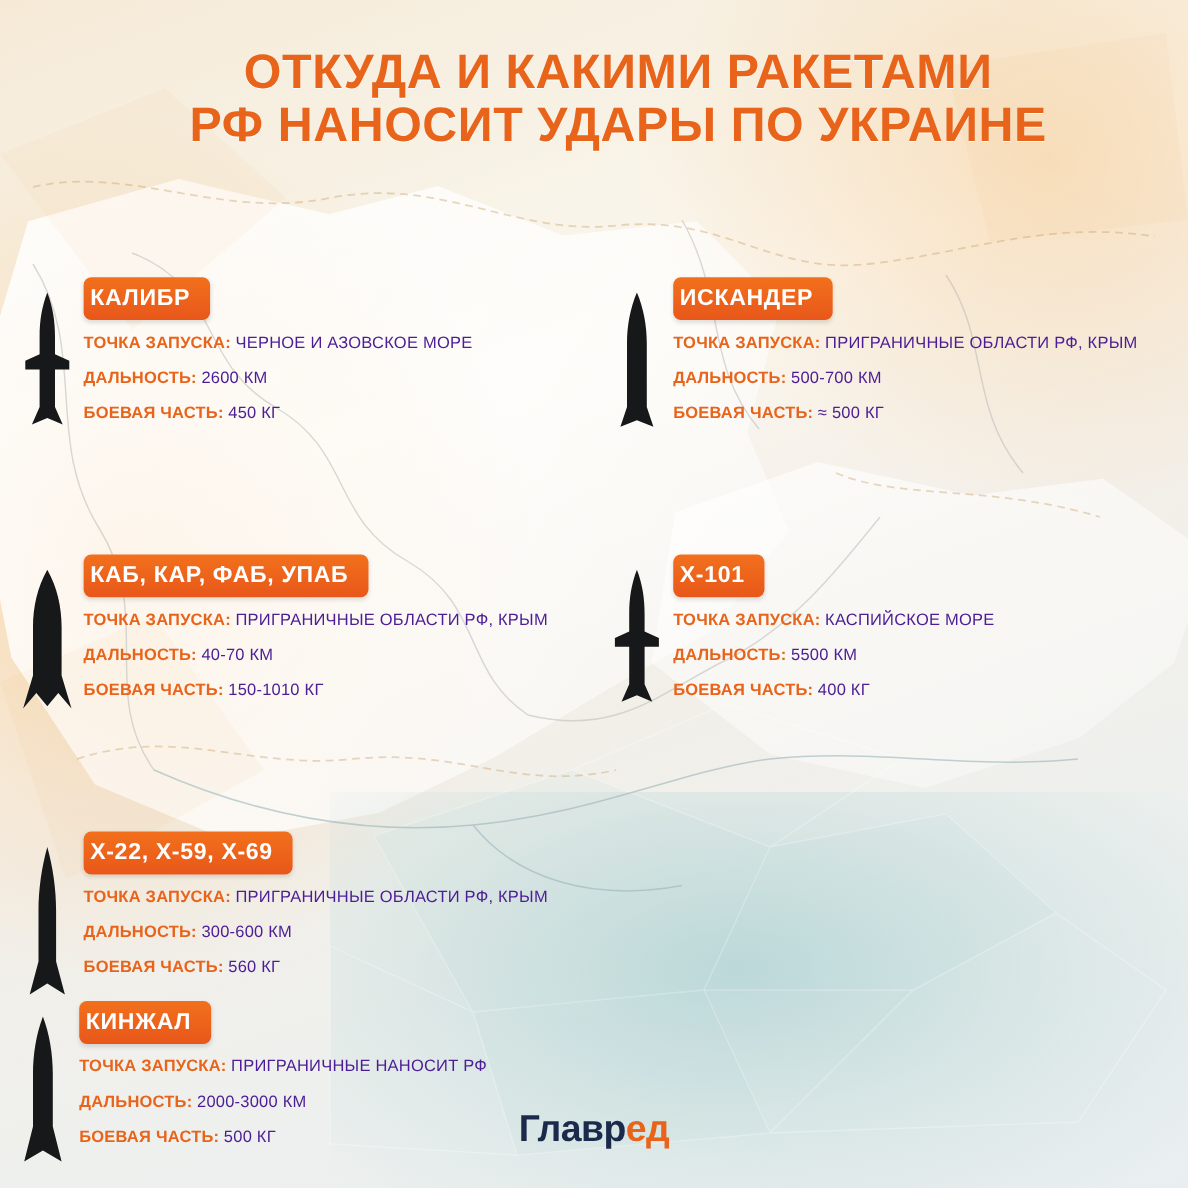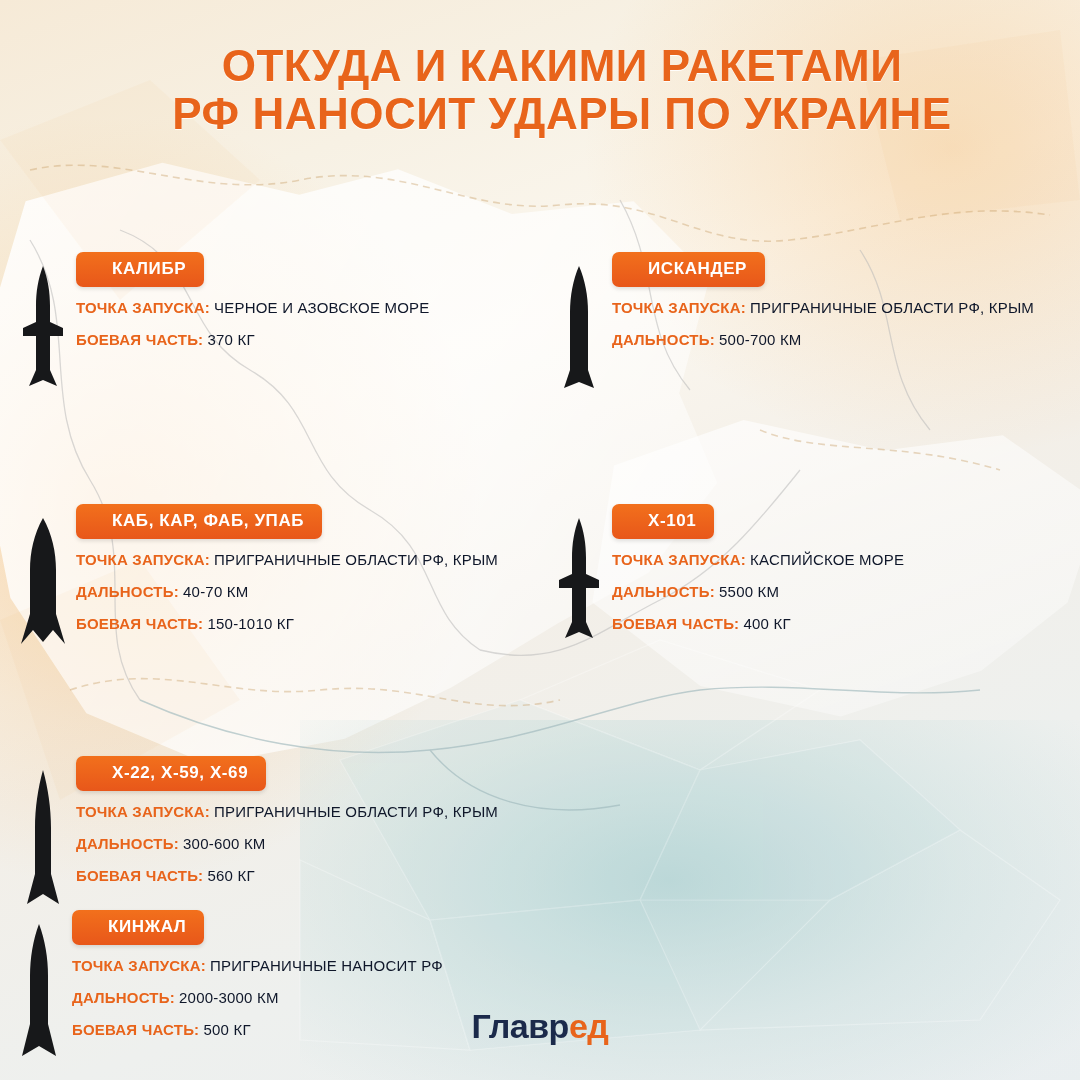--- a/index.html
+++ b/index.html
@@ -129,45 +129,45 @@
   }
   .card-body {
     flex: 1 1 auto;
     padding-left: 4px;
   }
 
   .badge {
     display: inline-block;
     background: linear-gradient(180deg, #f2701c 0%, #e8571a 100%);
     color: #ffffff;
-    font-size: 17px;
+    font-size: 21px;
     font-weight: bold;
     letter-spacing: 0.6px;
-    padding: 7px 18px 8px 36px;
+    padding: 7px 18px 8px 6px;
     border-radius: 7px;
     text-transform: uppercase;
     box-shadow: 0 2px 4px rgba(0,0,0,0.12);
     white-space: nowrap;
   }
   .spec {
     margin-top: 12px;
     font-size: 15px;
     line-height: 18px;
     color: #1d1d1d;
     white-space: nowrap;
   }
   .spec + .spec { margin-top: 14px; }
   .spec .k {
     color: #e8641b;
     font-weight: bold;
     letter-spacing: 0.2px;
     text-transform: uppercase;
   }
   .spec .v {
-    color: #0f172a;
+    color: #4c1d95;
     font-weight: normal;
     letter-spacing: 0.2px;
   }
 
   
   .footer {
     position: absolute;
     left: 0;
     right: 0;
     bottom: 34px;
@@ -248,41 +248,49 @@
             <path d="M24 0 C19 13, 17 26, 17 40 L17 56 L4 62 L4 70 L17 70 L17 104 L10 120 L24 114 L38 120 L31 104 L31 70 L44 70 L44 62 L31 56 L31 40 C31 26, 29 13, 24 0 Z" fill="#17181a"></path>
           </svg>
         </div>
         <div class="card-body">
           <div class="badge">КАЛИБР</div>
           <div class="spec">
             <span class="k">ТОЧКА ЗАПУСКА:</span>
             <span class="v">ЧЕРНОЕ И АЗОВСКОЕ МОРЕ</span>
           </div>
           <div class="spec">
-            <span class="k">БОЕВАЯ ЧАСТЬ:</span>
-            <span class="v">370 КГ</span>
+            <span class="k">ДАЛЬНОСТЬ:</span>
+            <span class="v">2600 КМ</span>
+          </div>
+          <div class="spec">
+            <span class="k">БОЕВАЯ ЧАСТЬ:</span>
+            <span class="v">450 КГ</span>
           </div>
         </div>
       </div>
 
       <div class="col right">
         <div class="missile-icon">
           <svg width="36" height="130" viewBox="0 0 36 130">
             <path d="M18 0 C12 14, 9 30, 9 46 L9 104 L3 122 L18 116 L33 122 L27 104 L27 46 C27 30, 24 14, 18 0 Z" fill="#17181a"></path>
           </svg>
         </div>
         <div class="card-body">
           <div class="badge">ИСКАНДЕР</div>
           <div class="spec">
             <span class="k">ТОЧКА ЗАПУСКА:</span>
             <span class="v">ПРИГРАНИЧНЫЕ ОБЛАСТИ РФ, КРЫМ</span>
           </div>
           <div class="spec">
             <span class="k">ДАЛЬНОСТЬ:</span>
             <span class="v">500-700 КМ</span>
+          </div>
+          <div class="spec">
+            <span class="k">БОЕВАЯ ЧАСТЬ:</span>
+            <span class="v">≈ 500 КГ</span>
           </div>
         </div>
       </div>
     </div>
 
     <div class="row" style="margin-top:108px;">
       <div class="col left">
         <div class="missile-icon">
           <svg width="48" height="130" viewBox="0 0 48 130">
             <path d="M24 0 C15 16, 11 34, 11 52 L11 96 L2 126 L14 112 L24 124 L34 112 L46 126 L37 96 L37 52 C37 34, 33 16, 24 0 Z" fill="#17181a"></path>

